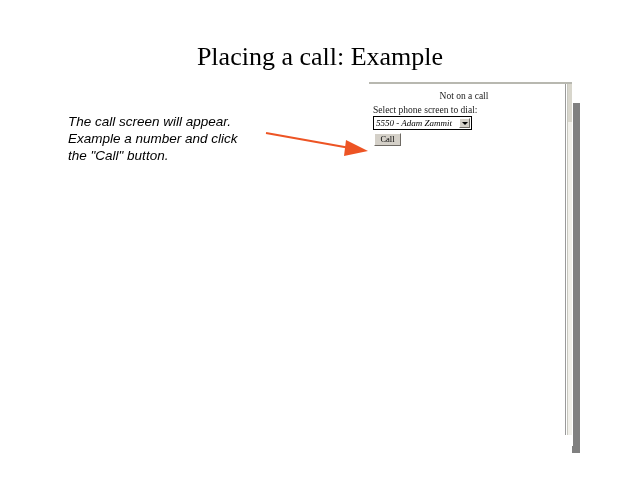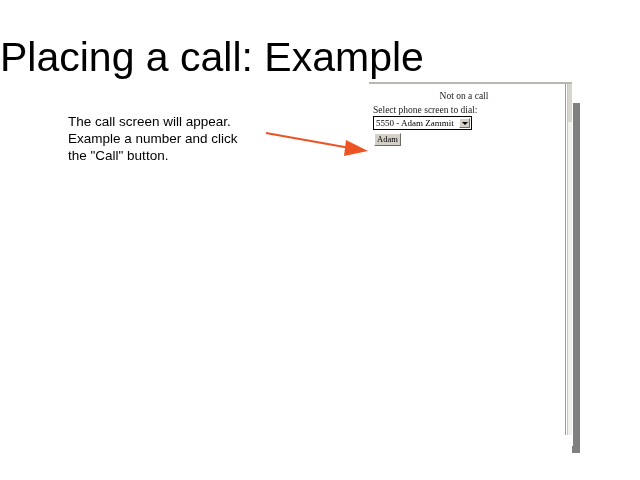--- a/index.html
+++ b/index.html
@@ -22,42 +22,42 @@
     height: 480px;
     background: #ffffff;
   }
 
   
   #slide-title {
     position: absolute;
     left: 0;
     top: 38px;
     width: 640px;
-    text-align: left;
-    font-family: Liberation Sans, sans-serif;
-    font-size: 41px;
+    text-align: center;
+    font-family: Liberation Serif, serif;
+    font-size: 26px;
     font-weight: 400;
     color: #000000;
     letter-spacing: 0px;
     line-height: 38px;
     white-space: nowrap;
   }
 
   
   #body-text {
     position: absolute;
     left: 68px;
     top: 113px;
     width: 215px;
     font-family: "Liberation Sans", sans-serif;
     font-size: 13.5px;
     line-height: 17px;
     color: #000000;
   }
-  #body-text div { white-space: nowrap; }
+  #body-text div { white-space: nowrap; font-style: italic; }
 
   
   #arrow-annotation {
     position: absolute;
     left: 258px;
     top: 124px;
     width: 116px;
     height: 36px;
     pointer-events: none;
   }
@@ -154,20 +154,21 @@
 
   #phone-select {
     position: absolute;
     left: 4px;
     top: 32px;
     width: 99px;
     height: 14px;
     background: #ffffff;
     border: 1px solid #000000;
     box-sizing: border-box;
+    font-style: italic;
   }
   #phone-select-value {
     position: absolute;
     left: 2px;
     top: 1px;
     font-family: "Liberation Serif", serif;
     font-size: 9px;
     color: #000000;
     white-space: nowrap;
     line-height: 11px;
@@ -246,21 +247,21 @@
 
       <div id="dial-label">Select phone screen to dial:</div>
 
       <div id="phone-select">
         <span id="phone-select-value">5550 - Adam Zammit</span>
         <span id="phone-select-button">
           <span id="phone-select-arrow"></span>
         </span>
       </div>
 
-      <div id="call-button">Adam</div>
+      <div id="call-button">Call</div>
 
     </div>
 
     <div id="panel-scrollbar">
       <div id="panel-scrollbar-thumb"></div>
     </div>
 
   </div>
 
 </div>

